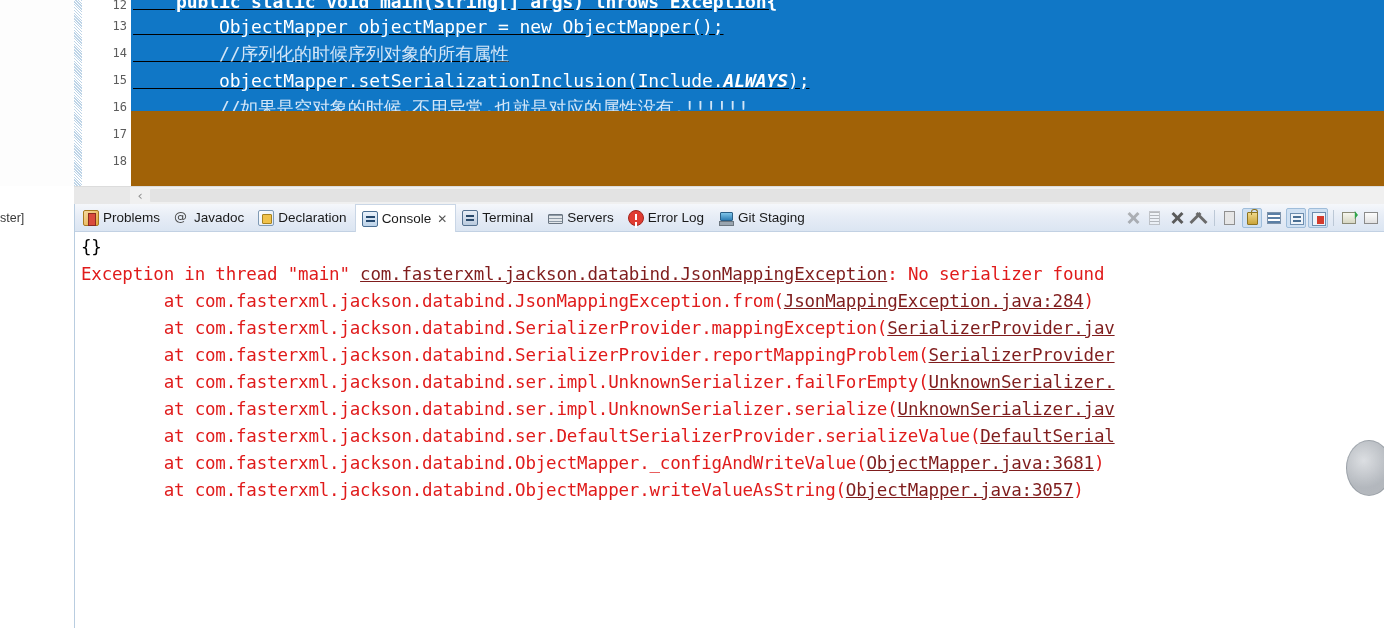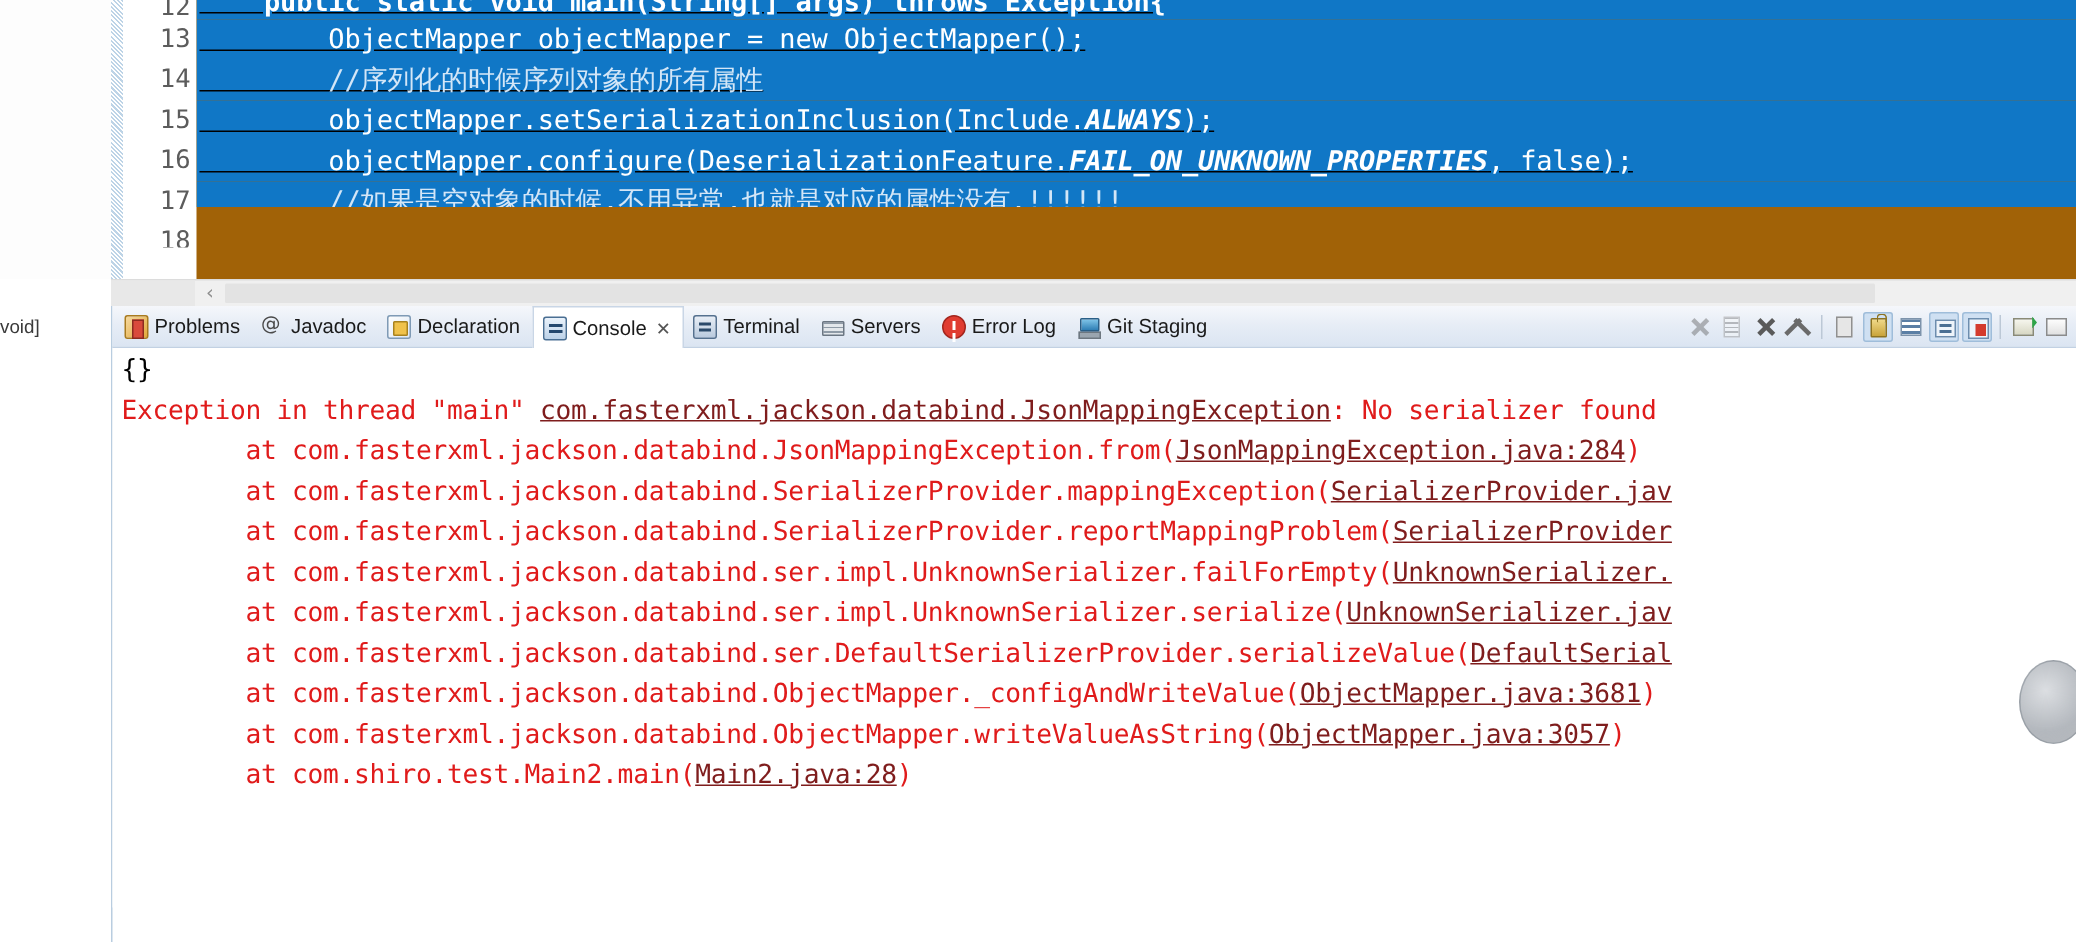--- a/index.html
+++ b/index.html
@@ -53,21 +53,21 @@
     width: 8px; height: 186px;
     background-image: repeating-linear-gradient(
         45deg, #b6cfe4 0px, #b6cfe4 1px, #ffffff 1px, #ffffff 2px);
     opacity: .9;
   }
   .linenos {
     position: absolute; left: 8px; top: 0;
     width: 49px; height: 186px;
     background: #ffffff;
     font-family: "DejaVu Sans Mono", monospace;
-    font-size: 17px;
+    font-size: 12px;
     color: #5c5c5c;
     text-align: right;
     padding-top: 0px;
   }
   .lineno {
     height: 27px; line-height: 27px;
     padding-right: 4px;
     position: relative;
     white-space: nowrap;
   }
@@ -284,40 +284,39 @@
   }
 </style>
 </head>
 <body>
 
 <div id="app">
 
   <div class="left-sliver">
     <div class="left-sliver-top"></div>
     <div class="left-sliver-lower"></div>
-    <div class="left-sliver-label">void]</div>
+    <div class="left-sliver-label">ster]</div>
   </div>
 
   <div class="editor">
     <div class="gutter"></div>
     <div class="linenos" id="linenos">
         <div class="lineno" style="height: 13px; line-height: 10px; overflow: hidden;">12</div>
         <div class="lineno">13</div>
         <div class="lineno">14</div>
         <div class="lineno">15</div>
         <div class="lineno">16</div>
         <div class="lineno">17</div>
         <div class="lineno" style="height: 17px; overflow: hidden;">18</div>
       </div>
     <div class="code-area" id="codearea">
         <div class="code-line first"><span class="bold">    public static void main(String[] args) throws Exception{</span></div>
         <div class="code-line">        ObjectMapper objectMapper = new ObjectMapper();</div>
         <div class="code-line"><span class="cmt">        //序列化的时候序列对象的所有属性</span></div>
         <div class="code-line">        objectMapper.setSerializationInclusion(Include.<span class="ital bold">ALWAYS</span>);</div>
-        <div class="code-line">        objectMapper.configure(DeserializationFeature.<span class="ital bold">FAIL_ON_UNKNOWN_PROPERTIES</span>, false);</div>
         <div class="code-line partial"><span class="cmt">        //如果是空对象的时候,不用异常,也就是对应的属性没有,!!!!!!</span></div>
       </div>
   </div>
 
   <div class="editor-hscroll">
     <div class="corner"></div>
     <div class="arrow">‹</div>
     <div class="thumb"></div>
   </div>
 
@@ -404,18 +403,17 @@
       <div class="out-line black">{}</div>
         <div class="out-line err">Exception in thread "main" <span class="lnk">com.fasterxml.jackson.databind.JsonMappingException</span>: No serializer found</div>
         <div class="out-line err">        at com.fasterxml.jackson.databind.JsonMappingException.from(<span class="lnk">JsonMappingException.java:284</span>)</div>
         <div class="out-line err">        at com.fasterxml.jackson.databind.SerializerProvider.mappingException(<span class="lnk">SerializerProvider.jav</span></div>
         <div class="out-line err">        at com.fasterxml.jackson.databind.SerializerProvider.reportMappingProblem(<span class="lnk">SerializerProvider</span></div>
         <div class="out-line err">        at com.fasterxml.jackson.databind.ser.impl.UnknownSerializer.failForEmpty(<span class="lnk">UnknownSerializer.</span></div>
         <div class="out-line err">        at com.fasterxml.jackson.databind.ser.impl.UnknownSerializer.serialize(<span class="lnk">UnknownSerializer.jav</span></div>
         <div class="out-line err">        at com.fasterxml.jackson.databind.ser.DefaultSerializerProvider.serializeValue(<span class="lnk">DefaultSerial</span></div>
         <div class="out-line err">        at com.fasterxml.jackson.databind.ObjectMapper._configAndWriteValue(<span class="lnk">ObjectMapper.java:3681</span>)</div>
         <div class="out-line err">        at com.fasterxml.jackson.databind.ObjectMapper.writeValueAsString(<span class="lnk">ObjectMapper.java:3057</span>)</div>
-        <div class="out-line err">        at com.shiro.test.Main2.main(<span class="lnk">Main2.java:28</span>)</div>
         <div class="blob"></div>
     </div>
 
   </div>
 </div>
 
 </body></html>

